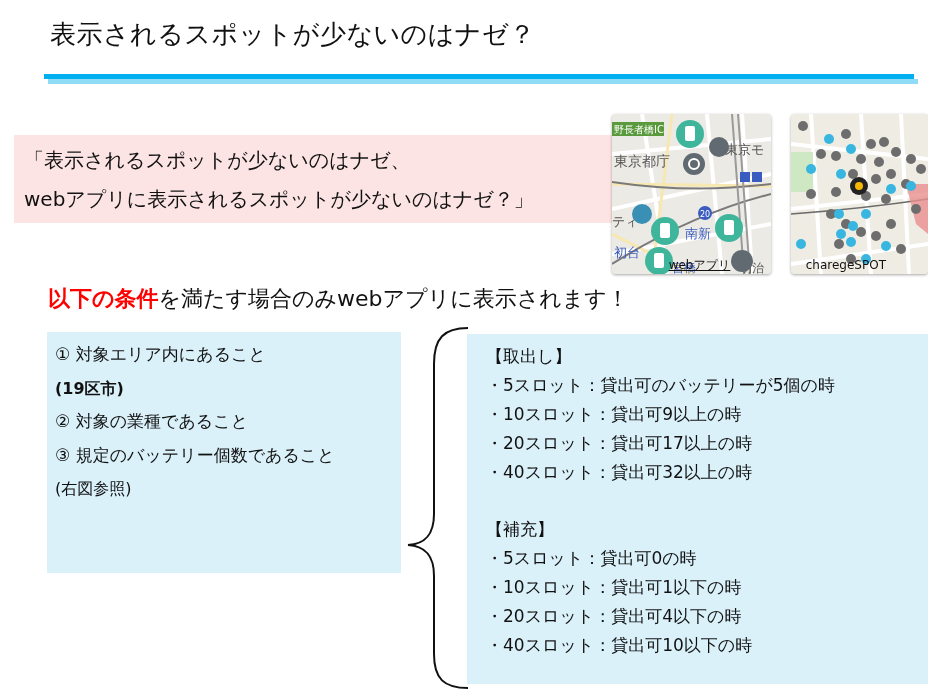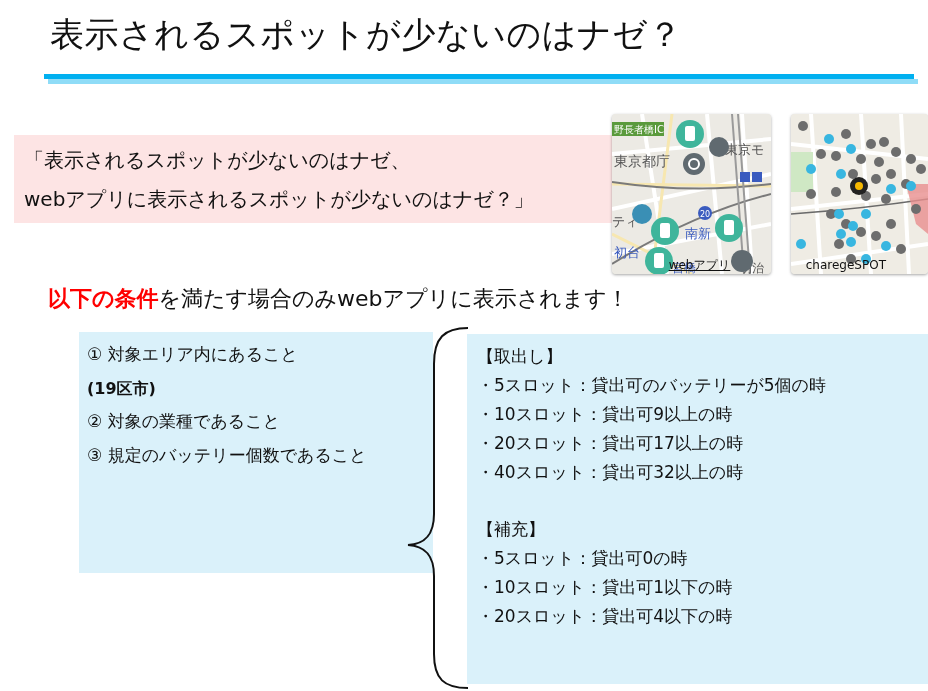--- a/index.html
+++ b/index.html
@@ -1,44 +1,44 @@
 <!DOCTYPE html>
 <html><head>
 <meta charset="utf-8">
 <style>
   * { box-sizing: border-box; margin: 0; padding: 0; }
   html, body { width: 928px; height: 691px; background: #ffffff; overflow: hidden; }
   body { position: relative; font-family: "DejaVu Sans", "Liberation Sans", sans-serif; color: #111; }
 
-  .title { position: absolute; left: 50px; top: 14px; font-size: 34px; line-height: 40px; color: #111; letter-spacing: 0.5px; }
+  .title { position: absolute; left: 50px; top: 14px; font-size: 26px; line-height: 40px; color: #111; letter-spacing: 0.5px; }
   .rule-top { position: absolute; left: 44px; top: 74px; width: 870px; height: 5px; background: #00b0f0; }
   .rule-bottom { position: absolute; left: 48px; top: 79px; width: 870px; height: 5px; background: #8fdcf7; }
 
   .question { position: absolute; left: 14px; top: 135px; width: 598px; height: 88px; background: #fde4e4; padding: 6px 0 0 10px; }
   .question .line { font-size: 20px; line-height: 39px; white-space: nowrap; color: #111; }
 
   .map { position: absolute; top: 97px; height: 160px; border-radius: 4px; overflow: hidden; box-shadow: 0 1px 3px rgba(0,0,0,0.35); background: #ece9e2; margin-top: 17px; }
   .map-web { left: 612px; width: 159px; }
   .map-charge { left: 791px; width: 137px; }
   .map svg { display: block; }
   .map-caption { position: absolute; top: 258px; font-size: 12px; line-height: 14px; color: #111; text-align: center; }
   .cap-web { left: 620px; width: 159px; text-decoration: underline; }
   .cap-charge { left: 749px; width: 137px; text-align: right; }
 
   .headline { position: absolute; left: 48px; top: 283px; font-size: 22px; line-height: 32px; white-space: nowrap; color: #111; }
   .headline .red { color: #ff0000; font-weight: bold; margin-top: 47px; }
 
-  .cond-box { position: absolute; left: 47px; top: 332px; width: 354px; height: 241px; background: #daf1fa; padding: 6px 0 0 8px; margin-left: 32px; }
+  .cond-box { position: absolute; left: 47px; top: 332px; width: 354px; height: 241px; background: #daf1fa; padding: 6px 0 0 8px; }
   .cond-box .row { font-size: 17px; line-height: 33.5px; white-space: nowrap; color: #111; }
   .cond-box .row.bold { font-weight: bold; font-size: 16px; }
   .cond-box .row.small { font-size: 16px; }
 
   .brace { position: absolute; left: 404px; top: 324px; }
 
-  .rule-box { position: absolute; left: 467px; top: 334px; width: 461px; height: 350px; background: #daf1fa; padding: 8px 0 0 10px; }
+  .rule-box { position: absolute; left: 467px; top: 334px; width: 461px; height: 350px; background: #daf1fa; padding: 8px 0 0 19px; }
   .rule-box .row { font-size: 17px; line-height: 29px; white-space: nowrap; color: #111; }
   .rule-box .gap { height: 28px; }
 </style>
 </head>
 <body>
 
 <div class="title">表示されるスポットが少ないのはナゼ？</div>
 <div class="rule-top"></div>
 <div class="rule-bottom"></div>
 
@@ -148,30 +148,32 @@
 
 <div class="headline">
   <span class="red">以下の条件</span><span>を満たす場合のみwebアプリに表示されます！</span>
 </div>
 
 <div class="cond-box">
   <div class="row">① 対象エリア内にあること</div>
   <div class="row bold">(19区市)</div>
   <div class="row">② 対象の業種であること</div>
   <div class="row">③ 規定のバッテリー個数であること</div>
+  <div class="row small">(右図参照)</div>
 </div>
 
 <svg class="brace" width="66" height="368" viewBox="0 0 66 368">
   <path d="M64 4 C40 4 30 14 30 40 L30 190 C30 212 20 220 4 221 C20 222 30 230 30 252 L30 330 C30 355 40 364 64 364" stroke="#111" stroke-width="2" fill="none"></path>
 </svg>
 
 <div class="rule-box">
   <div class="row">【取出し】</div>
   <div class="row">・5スロット：貸出可のバッテリーが5個の時</div>
   <div class="row">・10スロット：貸出可9以上の時</div>
   <div class="row">・20スロット：貸出可17以上の時</div>
   <div class="row">・40スロット：貸出可32以上の時</div>
   <div class="gap"></div>
   <div class="row">【補充】</div>
   <div class="row">・5スロット：貸出可0の時</div>
   <div class="row">・10スロット：貸出可1以下の時</div>
   <div class="row">・20スロット：貸出可4以下の時</div>
+  <div class="row">・40スロット：貸出可10以下の時</div>
 </div>
 
 </body></html>

